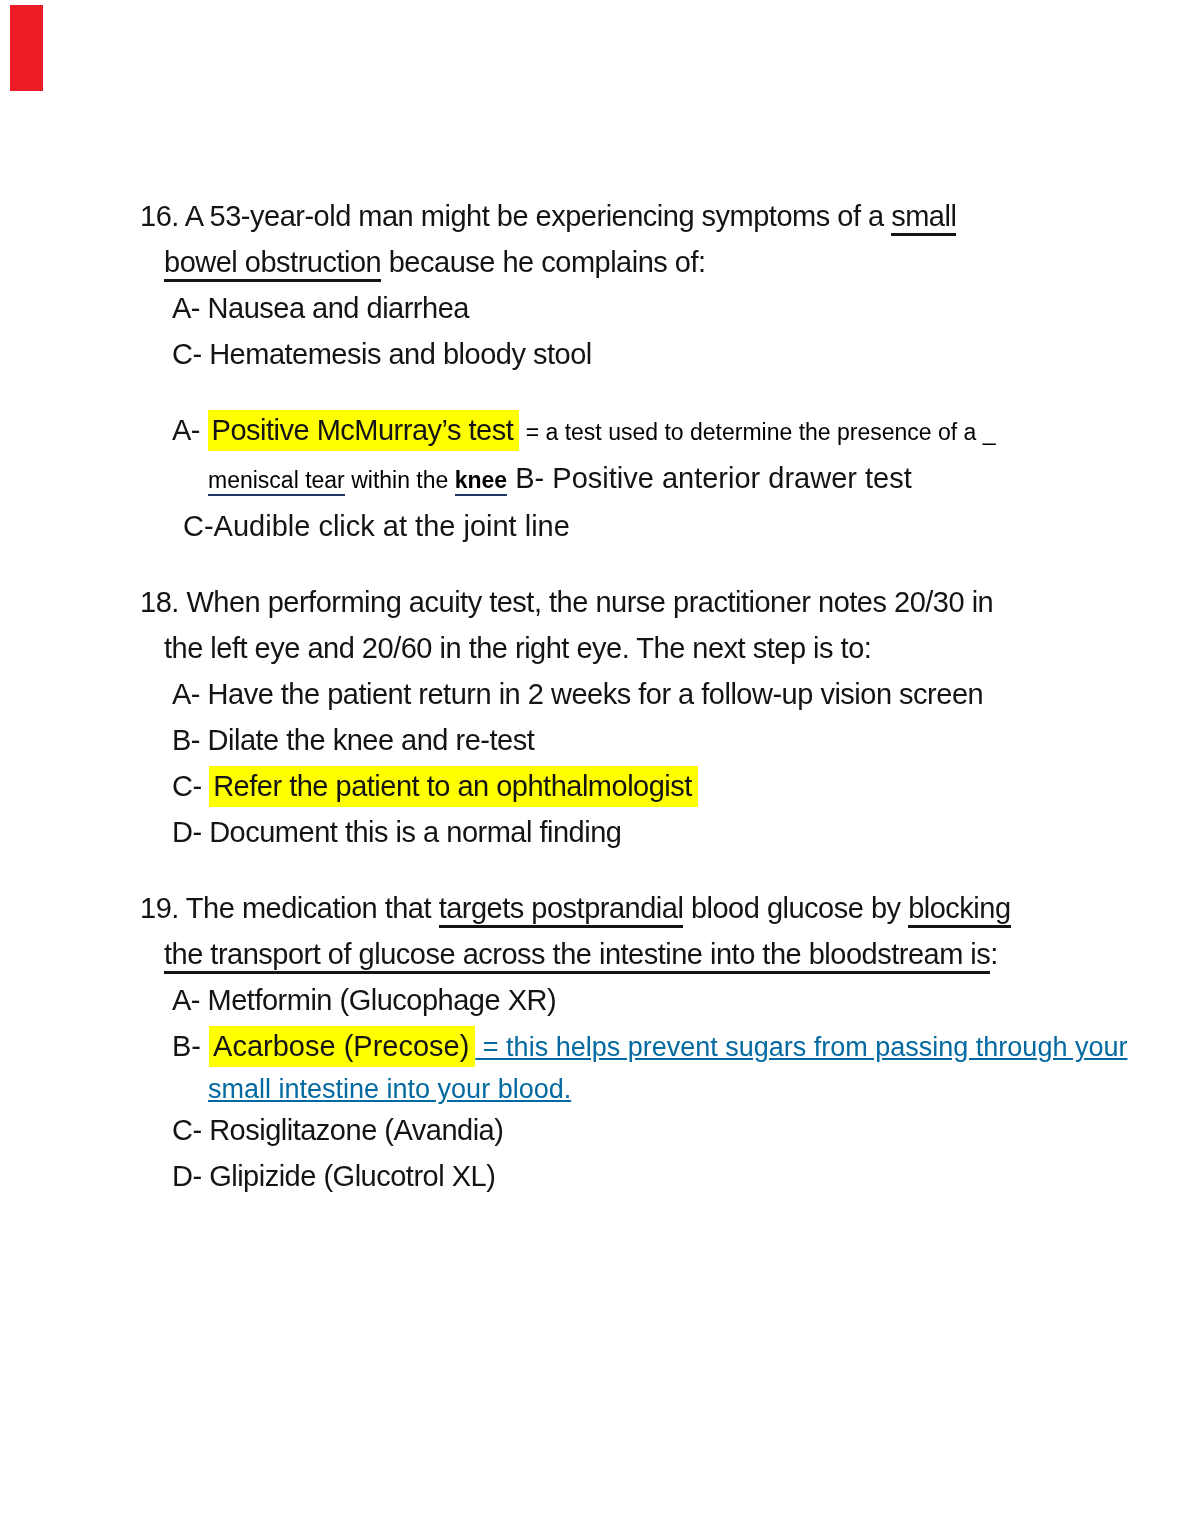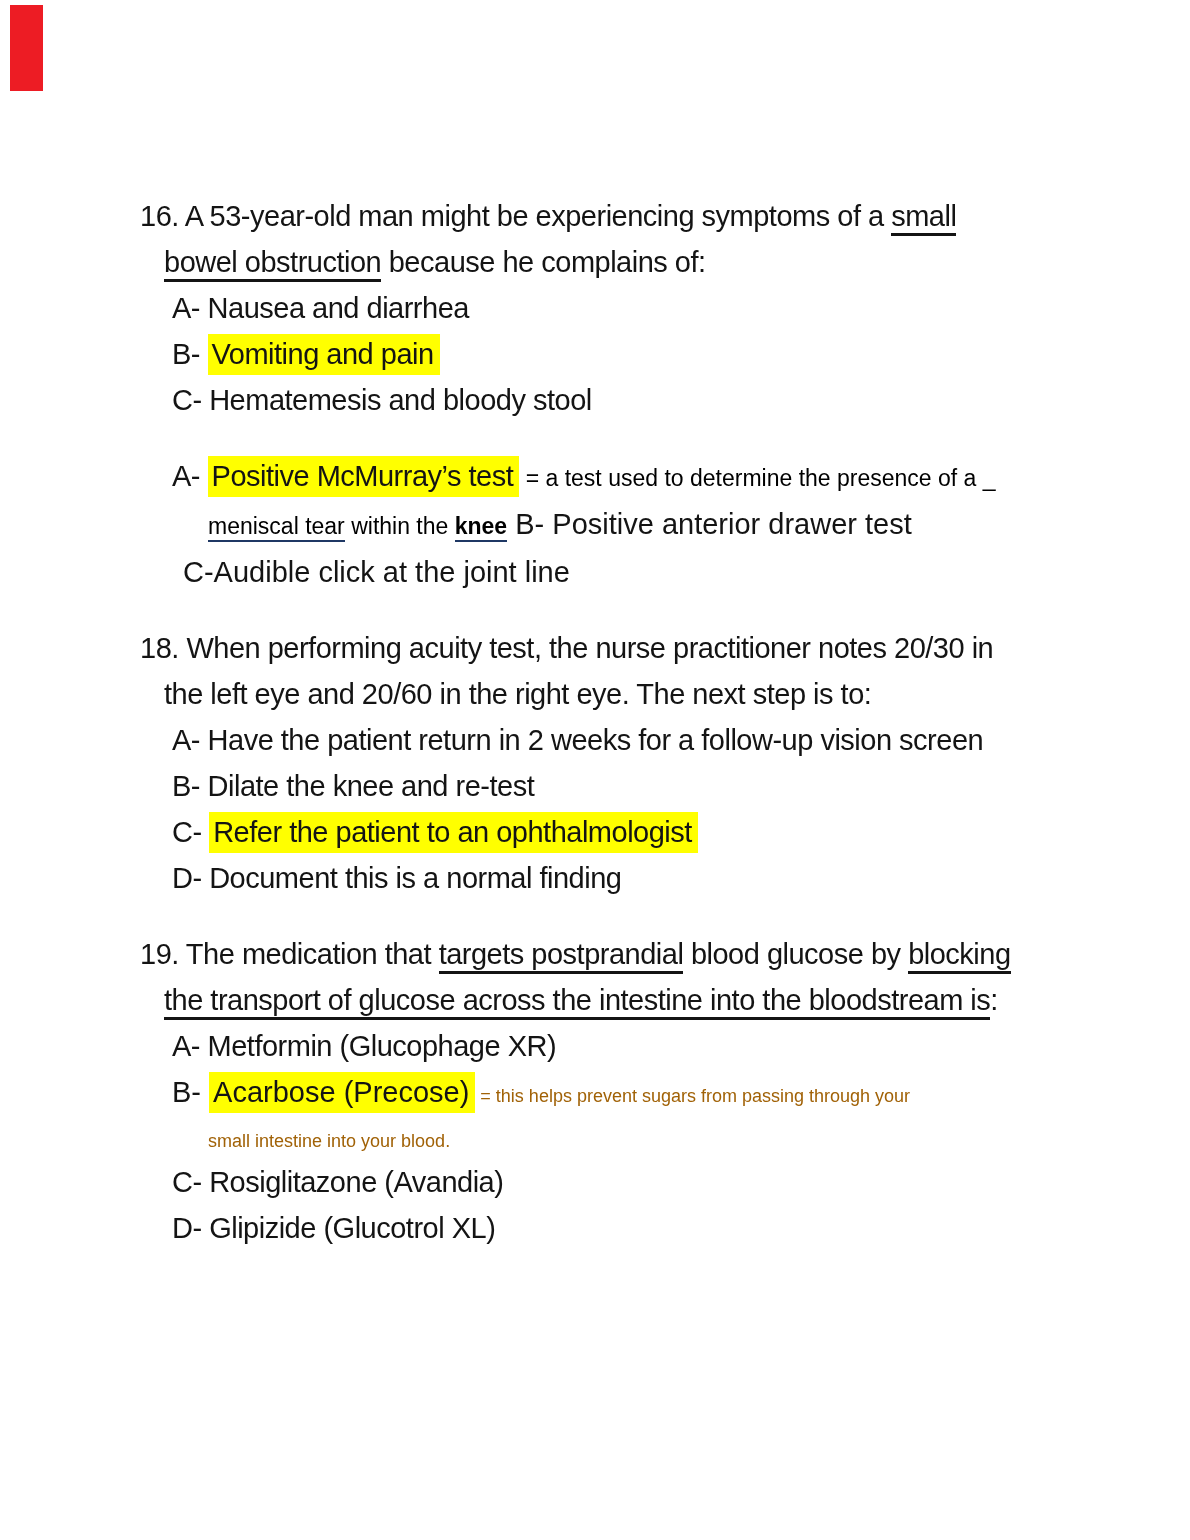--- a/index.html
+++ b/index.html
@@ -52,39 +52,39 @@
   .navy {
     color: #000000;
     font-size: 23px;
     letter-spacing: 0;
   }
   .navy-u {
     border-bottom: 2px solid #1f3864;
     padding-bottom: 1px;
   }
   .note {
-    color: #a16207;
-    font-size: 18px;
+    color: #0369a1;
+    font-size: 27px;
     letter-spacing: 0;
+    text-decoration: underline;
   }
   .bold { font-weight: 700; }
 </style>
 </head>
 <body>
 
 <div class="page">
   <div class="red-mark"></div>
 
   <div class="content">
 
     <div class="q">
       <div class="line"><span>16.</span><span> A 53-year-old man might be experiencing symptoms of a </span><span class="u">small</span></div>
       <div class="line hdr2"><span class="u">bowel obstruction</span><span> because he complains of:</span></div>
       <div class="line opt"><span>A- Nausea and diarrhea</span></div>
-      <div class="line opt"><span>B- </span><span class="hl">Vomiting and pain</span></div>
       <div class="line opt"><span>C- Hematemesis and bloody stool</span></div>
     </div>
 
     <div class="q">
       <div class="line opt"><span>A- </span><span class="hl">Positive McMurray’s test</span><span class="navy"> = a test used to determine the presence of a </span><span class="navy">_</span></div>
       <div class="line cont"><span class="navy navy-u">meniscal tear</span><span class="navy"> within the </span><span class="navy navy-u bold">knee</span><span class="ls0"> B-  Positive anterior drawer test</span></div>
       <div class="line optw"><span>C-Audible click at the joint line</span></div>
     </div>
 
     <div class="q">

